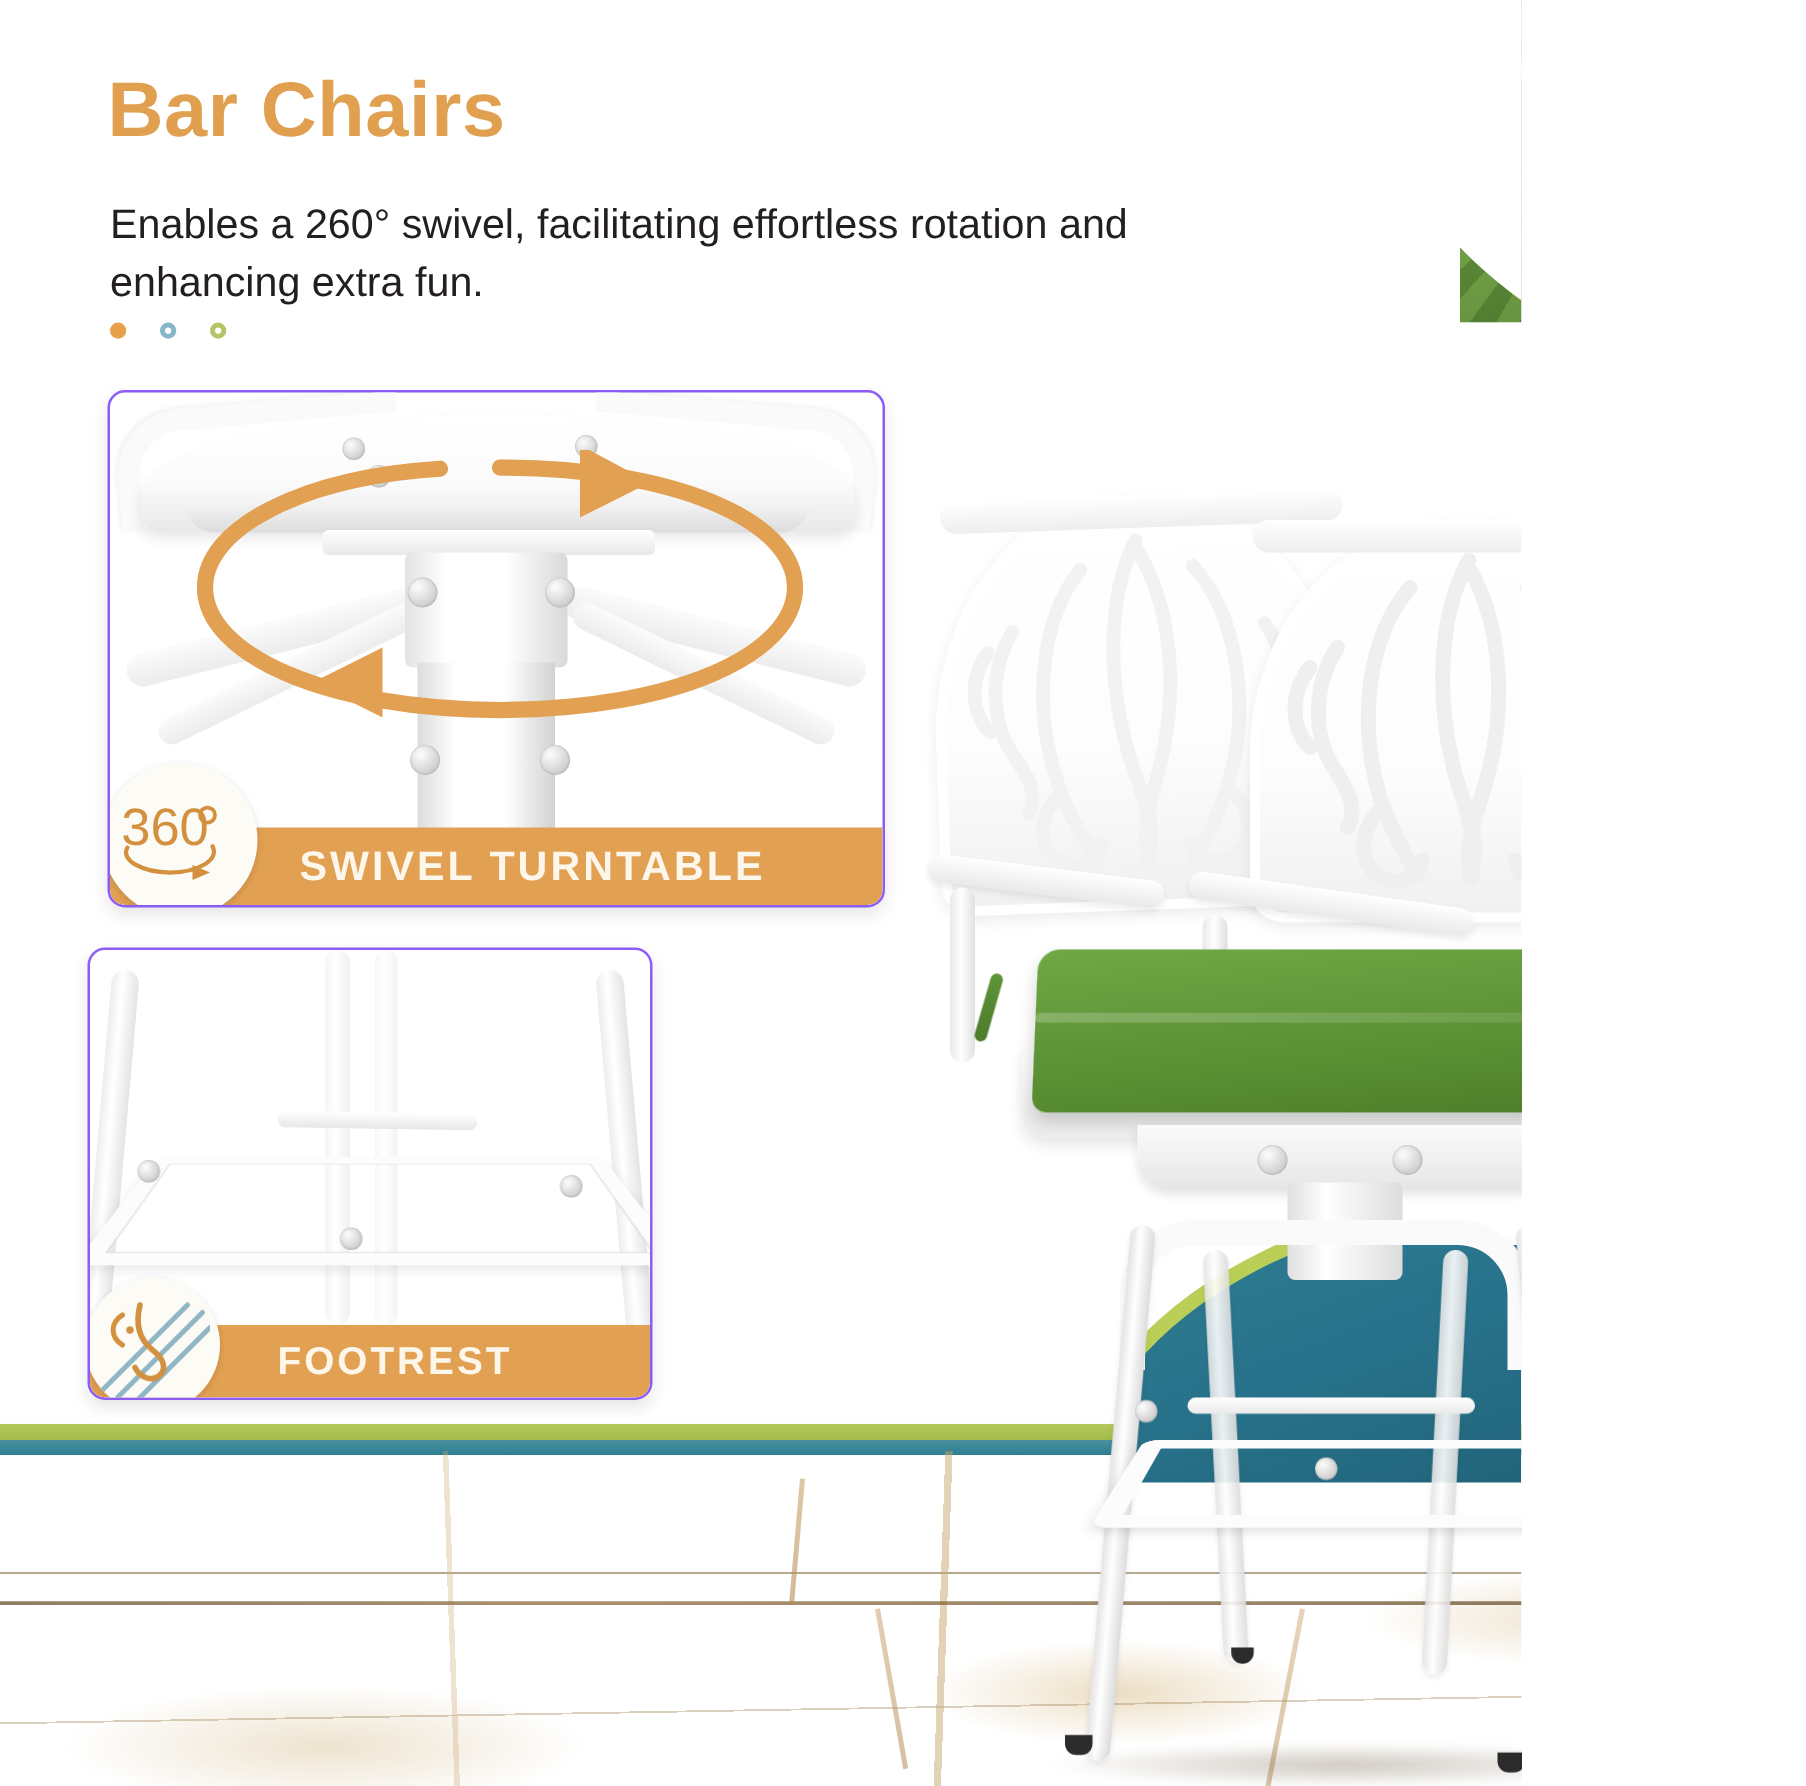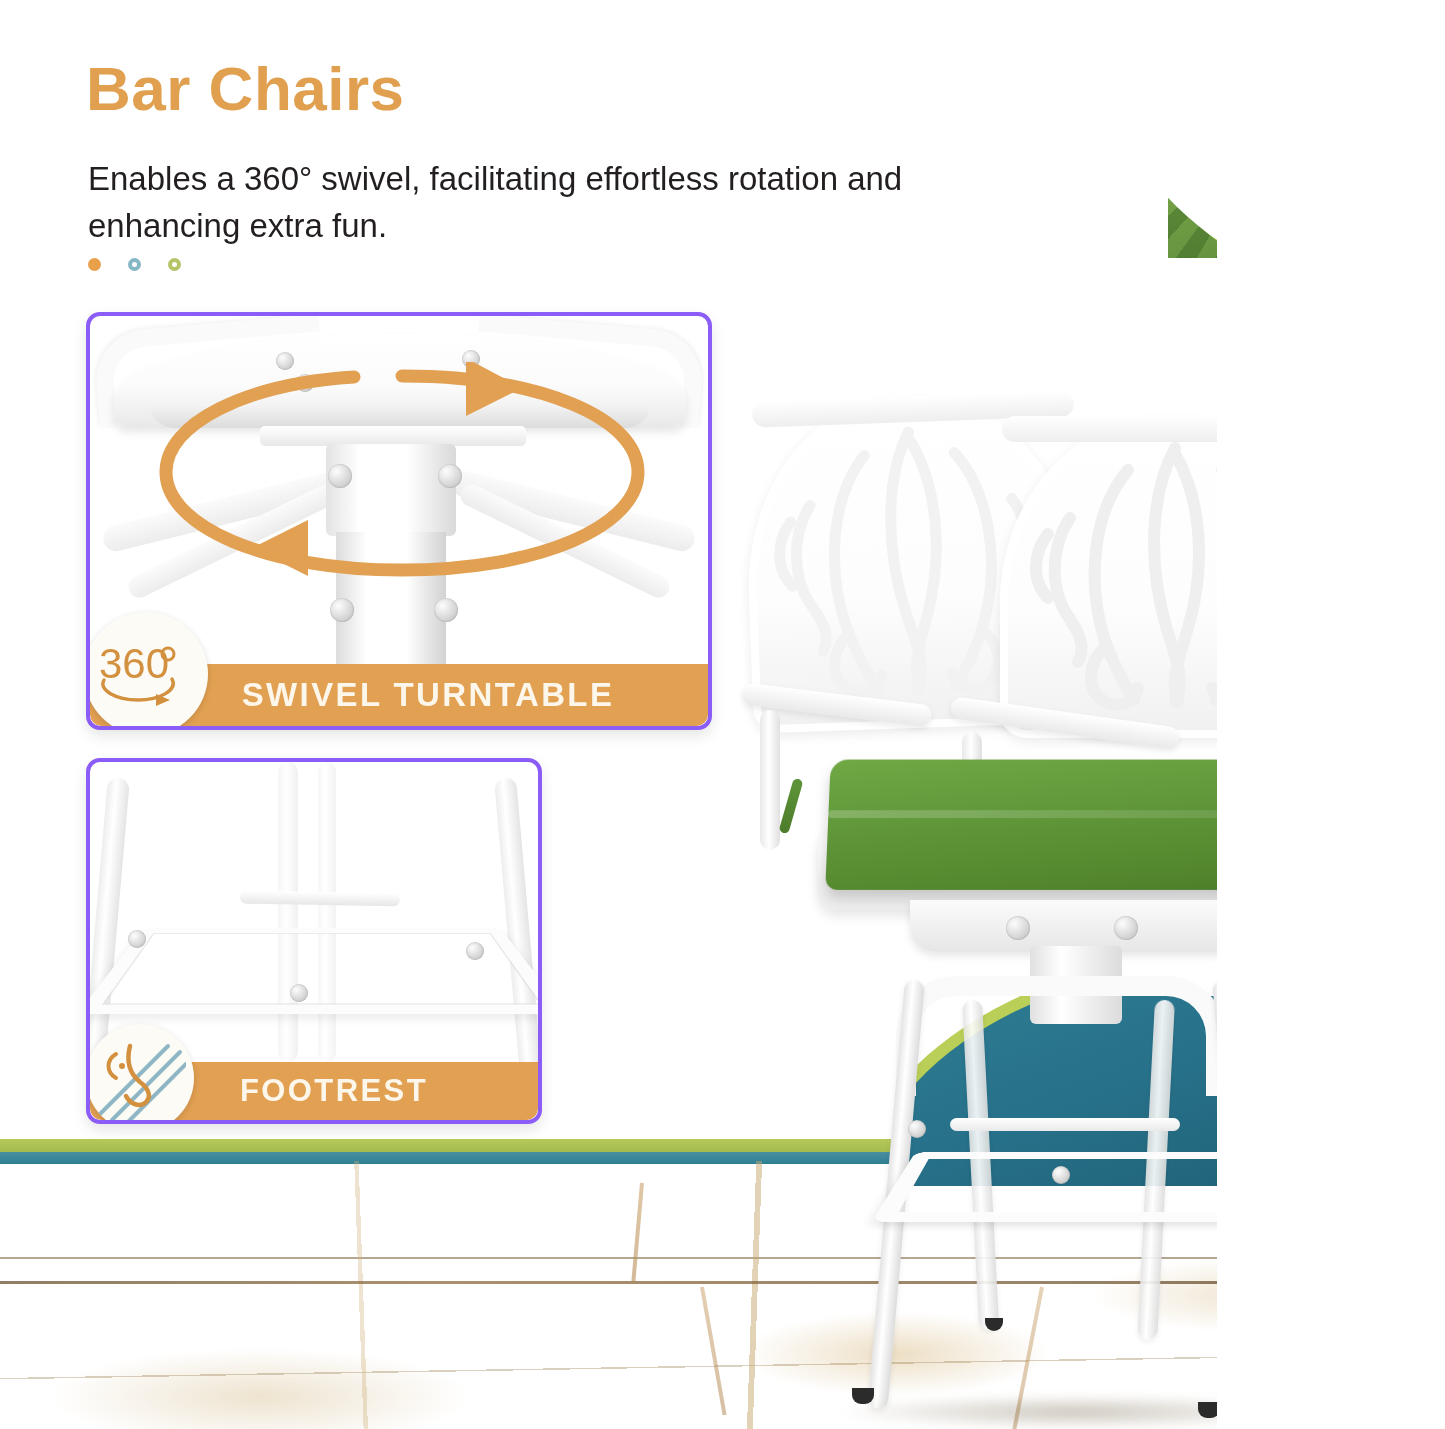--- a/index.html
+++ b/index.html
@@ -119,26 +119,26 @@
   }
   .dots{position:absolute;left:88px;top:258px;display:flex;gap:27px;align-items:center;}
   .dot{width:13px;height:13px;border-radius:50%;}
   .dot.d1{background:#e8a04a;}
   .dot.d2{background:#ffffff;border:4px solid #86b7c6;box-sizing:border-box;}
   .dot.d3{background:#ffffff;border:4px solid #b4c466;box-sizing:border-box;}
 
   
   .panel{
     position:absolute;background:#ffffff;
-    border:4px solid #8b5cf6;border-radius:14px;
+    border:2px solid #8b5cf6;border-radius:14px;
     box-shadow:0 6px 14px rgba(0,0,0,.10);
     overflow:hidden;
   }
   .panel-swivel{left:86px;top:312px;width:618px;height:410px;}
-  .panel-footrest{left:86px;top:758px;width:448px;height:358px;}
+  .panel-footrest{left:70px;top:758px;width:448px;height:358px;}
 
   .panel-art{position:absolute;inset:0;overflow:hidden;}
 
   .label-bar{
     position:absolute;left:0;bottom:0;width:100%;height:62px;
     background:#e2a052;border-radius:0 0 12px 12px;
     display:flex;align-items:center;justify-content:center;
   }
   .panel-footrest .label-bar{height:58px;}
   .label-text{
@@ -337,21 +337,21 @@
 <body>
 
 <div class="stage">
 
   <div class="foliage-wrap">
     <div class="foliage"></div>
     <div class="foliage-mask"></div>
   </div>
 
   <div class="title">Bar Chairs</div>
-  <div class="subtitle">Enables a 360° swivel, facilitating effortless rotation and enhancing extra fun.</div>
+  <div class="subtitle">Enables a 260° swivel, facilitating effortless rotation and enhancing extra fun.</div>
   <div class="dots">
     <span class="dot d1"></span>
     <span class="dot d2"></span>
     <span class="dot d3"></span>
   </div>
 
   <div class="panel panel-swivel">
     <div class="panel-art">
       <div class="arm-l"></div>
       <div class="arm-r"></div>

